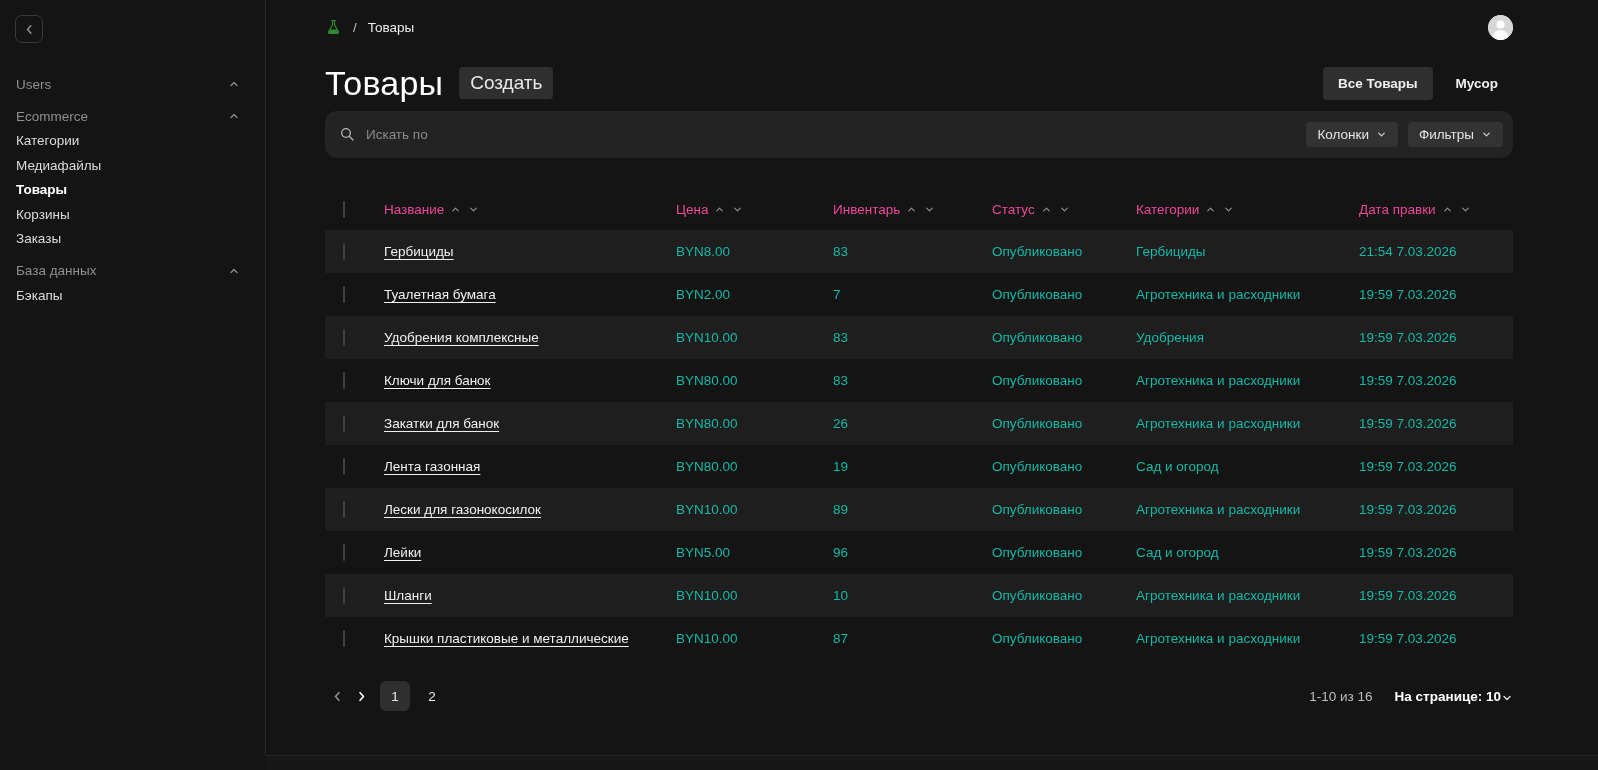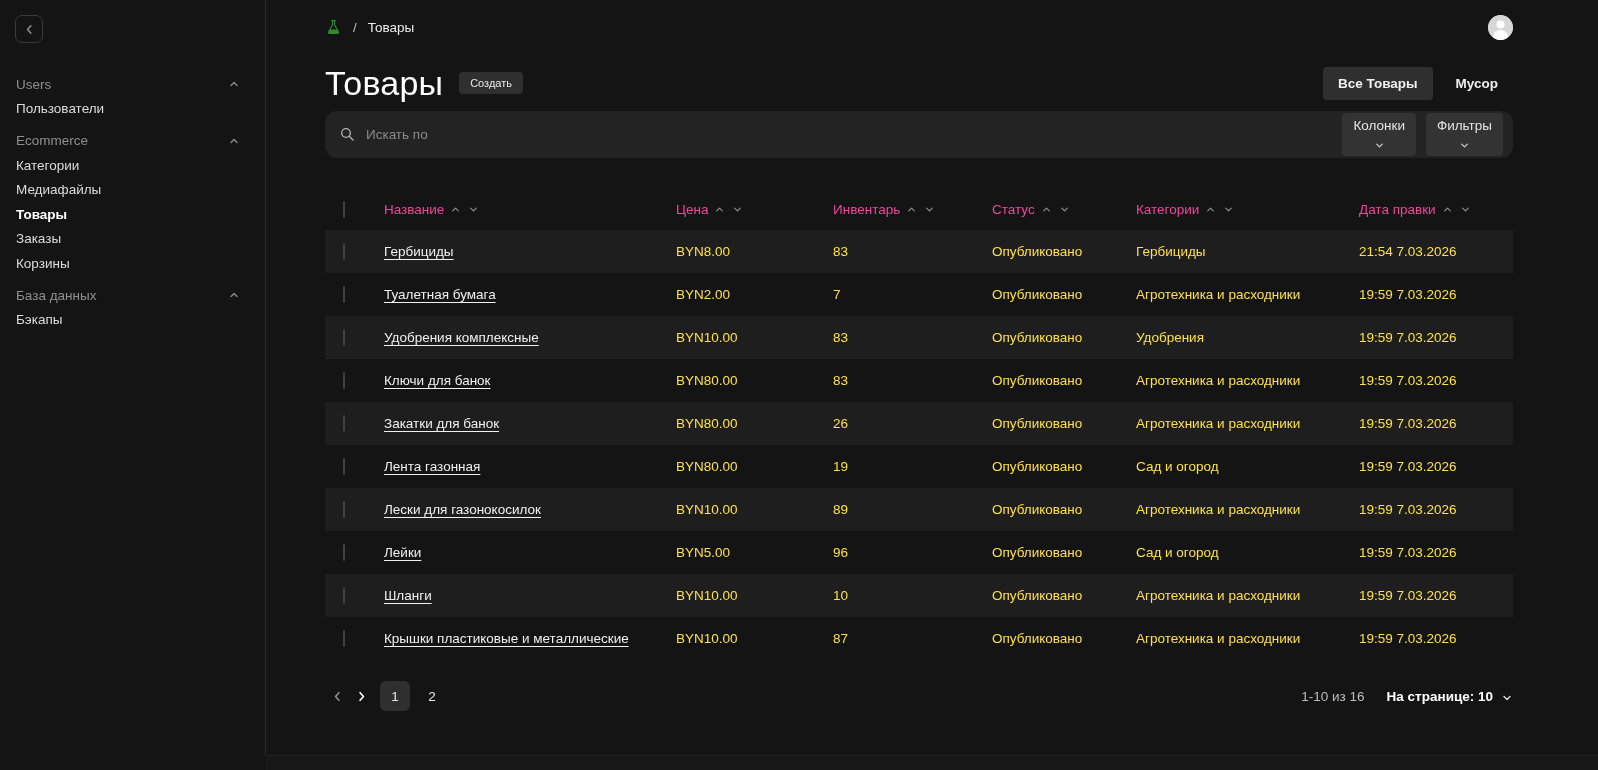--- a/index.html
+++ b/index.html
@@ -26,66 +26,66 @@
   .top-row { position:relative; height:40px; }
   .breadcrumb { display:flex; align-items:center; gap:11px; padding-top:4px;
     font-size:13.5px; color:#ececec; }
   .crumb-sep { color:#bdbdbd; }
   .avatar { position:absolute; right:0; top:0; width:25px; height:25px; border-radius:50%;
     background:#d7d7d7; overflow:hidden; cursor:pointer; }
 
   .title-row { display:flex; align-items:center; margin-top:8px; height:40px; }
   .page-title { font-size:34px; font-weight:500; letter-spacing:0.2px; color:#ffffff; }
   .create-btn { margin-left:16px; background:#2f2f2f; border:none; color:#e8e8e8;
-    font-size:11px; padding:5px 11px; border-radius:4px; cursor:pointer;
+    font-size:19px; padding:5px 11px; border-radius:4px; cursor:pointer;
     font-family:inherit; }
   .view-tabs { margin-left:auto; display:flex; align-items:center; gap:8px; }
   .tab-btn { font-size:13.5px; font-weight:600; color:#f0f0f0; background:transparent;
     border:none; padding:9px 15px; border-radius:4px; cursor:pointer; font-family:inherit; }
   .tab-btn.active { background:#2f2f2f; }
 
   .search-bar { margin-top:8px; height:47px; background:#232323; border-radius:12px;
     display:flex; align-items:center; padding:0 10px 0 15px; }
   .search-icon { color:#b5b5b5; display:flex; margin-right:11px; }
   .search-input { flex:1; background:transparent; border:none; outline:none;
     color:#e8e8e8; font-size:13.5px; font-family:inherit; }
   .search-input::placeholder { color:#8a8a8a; }
   .pill-btn { display:flex; align-items:center; gap:7px; background:#333333; border:none;
     color:#e3e3e3; font-size:13.5px; padding:5px 11px; border-radius:4px; cursor:pointer;
-    margin-left:10px; font-family:inherit;flex-direction:column; }
+    margin-left:10px; font-family:inherit; }
   .pill-btn .chev { color:#cdcdcd; }
 
   
   .table { margin-top:30px; }
   .tgrid { display:grid; grid-template-columns:59px 292px 157px 159px 144px 223px 154px;
     align-items:center; }
   .thead { height:42px; color:#ec4899; font-size:13.5px; }
   .th { display:flex; align-items:center; gap:6px; }
   .sort { display:inline-flex; gap:7px; color:#8f8f8f; }
   .sort span { display:inline-flex; cursor:pointer; }
   .checkbox { width:18px; height:18px; border:1px solid #414141; border-radius:4px;
     background:#242424; margin-left:18px; cursor:pointer; }
   .trow { height:43px; font-size:13.5px; color:#e6e6e6; }
   .trow:nth-child(odd) { background:#1e1e1e; }
   .cell-link { color:#f0f0f0; text-decoration:underline; text-underline-offset:3px;
     cursor:pointer; }
-  .cell { color:#fde047; }
+  .cell { color:#14b8a6; }
 
   
   .pagination { display:flex; align-items:center; margin-top:21px; }
   .pg-arrow { background:transparent; border:none; width:24px; height:30px; display:flex;
     align-items:center; justify-content:center; cursor:pointer; color:#ffffff; }
   .pg-arrow.disabled { color:#5a5a5a; cursor:default; }
   .pg-num { min-width:30px; height:30px; display:flex; align-items:center;
     justify-content:center; font-size:13.5px; color:#e8e8e8; background:transparent;
     border:none; border-radius:6px; cursor:pointer; margin-left:7px; font-family:inherit; }
   .pg-num.active { background:#2f2f2f; }
   .pg-right { margin-left:auto; display:flex; align-items:center; gap:22px; }
   .pg-range { color:#bdbdbd; font-size:13.5px; }
-  .per-page { display:flex; align-items:flex-end; gap:8px; font-size:13.5px;
+  .per-page { display:flex; align-items:flex-end; font-size:13.5px;
     font-weight:700; color:#ffffff; cursor:pointer; }
   .per-page .chev { color:#e0e0e0; }
 
   .footer-strip { position:absolute; left:0; right:0; bottom:0; height:15px;
     background:#171717; border-top:1px solid #232323; }
 </style>
 </head>
 <body>
 
 <div class="app">
@@ -101,35 +101,34 @@
 
     <div class="nav">
       <div class="nav-group-label">
         <span>Users</span>
         <span class="chev">
           <svg width="12" height="12" viewBox="0 0 12 12">
               <polyline points="3,7.5 6,4.5 9,7.5" fill="none" stroke="currentColor" stroke-width="1.3" stroke-linecap="round" stroke-linejoin="round"></polyline>
             </svg>
         </span>
       </div>
-      <a class="nav-item">Пользователи</a>
 
       <div class="nav-group-label">
         <span>Ecommerce</span>
         <span class="chev">
           <svg width="12" height="12" viewBox="0 0 12 12">
               <polyline points="3,7.5 6,4.5 9,7.5" fill="none" stroke="currentColor" stroke-width="1.3" stroke-linecap="round" stroke-linejoin="round"></polyline>
             </svg>
         </span>
       </div>
       <a class="nav-item">Категории</a>
       <a class="nav-item">Медиафайлы</a>
       <a class="nav-item active">Товары</a>
+      <a class="nav-item">Корзины</a>
       <a class="nav-item">Заказы</a>
-      <a class="nav-item">Корзины</a>
 
       <div class="nav-group-label">
         <span>База данных</span>
         <span class="chev">
           <svg width="12" height="12" viewBox="0 0 12 12">
               <polyline points="3,7.5 6,4.5 9,7.5" fill="none" stroke="currentColor" stroke-width="1.3" stroke-linecap="round" stroke-linejoin="round"></polyline>
             </svg>
         </span>
       </div>
       <a class="nav-item">Бэкапы</a>

